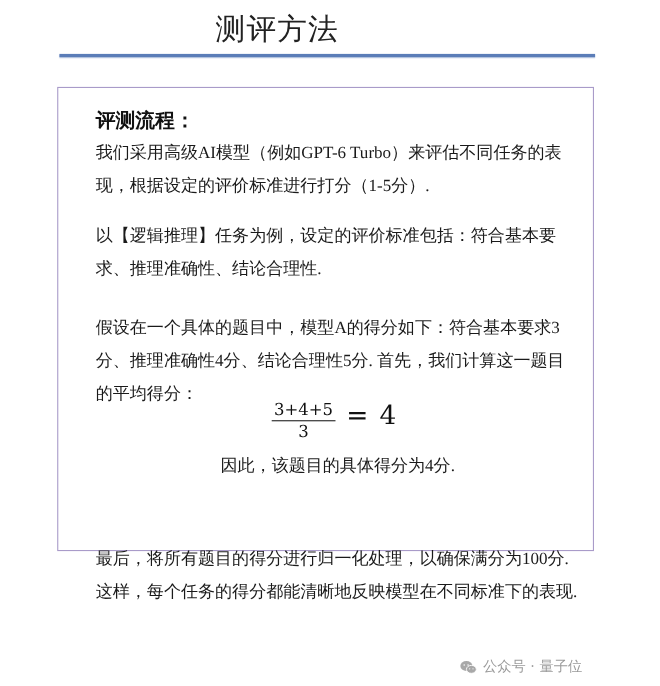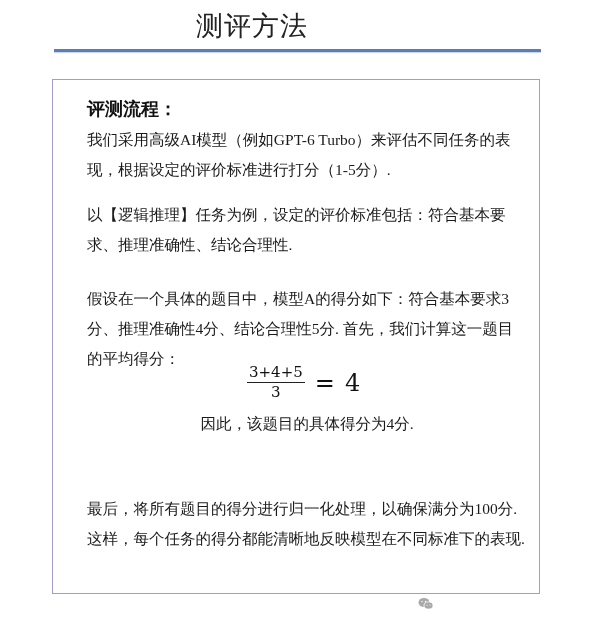--- a/index.html
+++ b/index.html
@@ -13,40 +13,40 @@
       position: absolute; left: 0; top: 8px; width: 504px; text-align: center;
       font-size: 27px; color: #222; letter-spacing: 1px;
       font-family: "DejaVu Serif", "Liberation Serif", serif;
     }
     .rule {
       position: absolute; left: 54px; top: 49px; width: 487px; height: 3px;
       background: #5b7db8;
       box-shadow: 0 1px 1px rgba(91,125,184,0.35);
     }
     .box {
-      position: absolute; left: 52px; top: 79px; width: 488px; height: 515px;
+      position: absolute; left: 52px; top: 79px; width: 488px; height: 422px;
       border: 1px solid #a99bc9;
       box-sizing: border-box;
       background: #fff;
     }
     .heading {
       position: absolute; left: 34px; top: 17px;
       font-size: 18px; font-weight: bold; color: #111;
     }
     .p {
       position: absolute; left: 34px; width: 440px;
       font-size: 15.5px; line-height: 30px; color: #1a1a1a;
       font-family: "Liberation Serif", "DejaVu Serif", serif;
     }
     .p1 { top: 45px; }
     .p2 { top: 120px; }
     .p3 { top: 188px; margin-top: 16px; }
     .formula {
       position: absolute; left: 194px; top: 283px;
-      display: flex; align-items: center;
+      display: flex; align-items: flex-start;
       font-family: "DejaVu Serif", "Liberation Serif", serif;
       color: #111;
     }
     .frac { display: inline-flex; flex-direction: column; align-items: center; font-size: 15px; }
     .frac .num { padding: 0 2px; border-bottom: 1.5px solid #222; line-height: 19px; }
     .frac .den { line-height: 19px; }
     .eq { font-size: 24px; margin: 0 10px 0 10px; }
     .res { font-size: 24px; }
     .p4 { top: 329px; text-align: center; }
     .p5 { top: 414px; }
@@ -85,13 +85,14 @@
 
 <div class="watermark">
   <svg class="wm-icon" viewBox="0 0 16 13">
     <ellipse cx="6" cy="5.5" rx="5.5" ry="4.5" fill="#a8a8a8"></ellipse>
     <ellipse cx="10.5" cy="8.5" rx="4.5" ry="3.6" fill="#a8a8a8" stroke="#fff" stroke-width="0.8"></ellipse>
     <circle cx="4" cy="4.5" r="0.7" fill="#fff"></circle>
     <circle cx="7.5" cy="4.5" r="0.7" fill="#fff"></circle>
     <circle cx="9" cy="8" r="0.55" fill="#fff"></circle>
     <circle cx="12" cy="8" r="0.55" fill="#fff"></circle>
   </svg>
+  <span>公众号 · 量子位</span>
 </div>
 
 </body></html>

